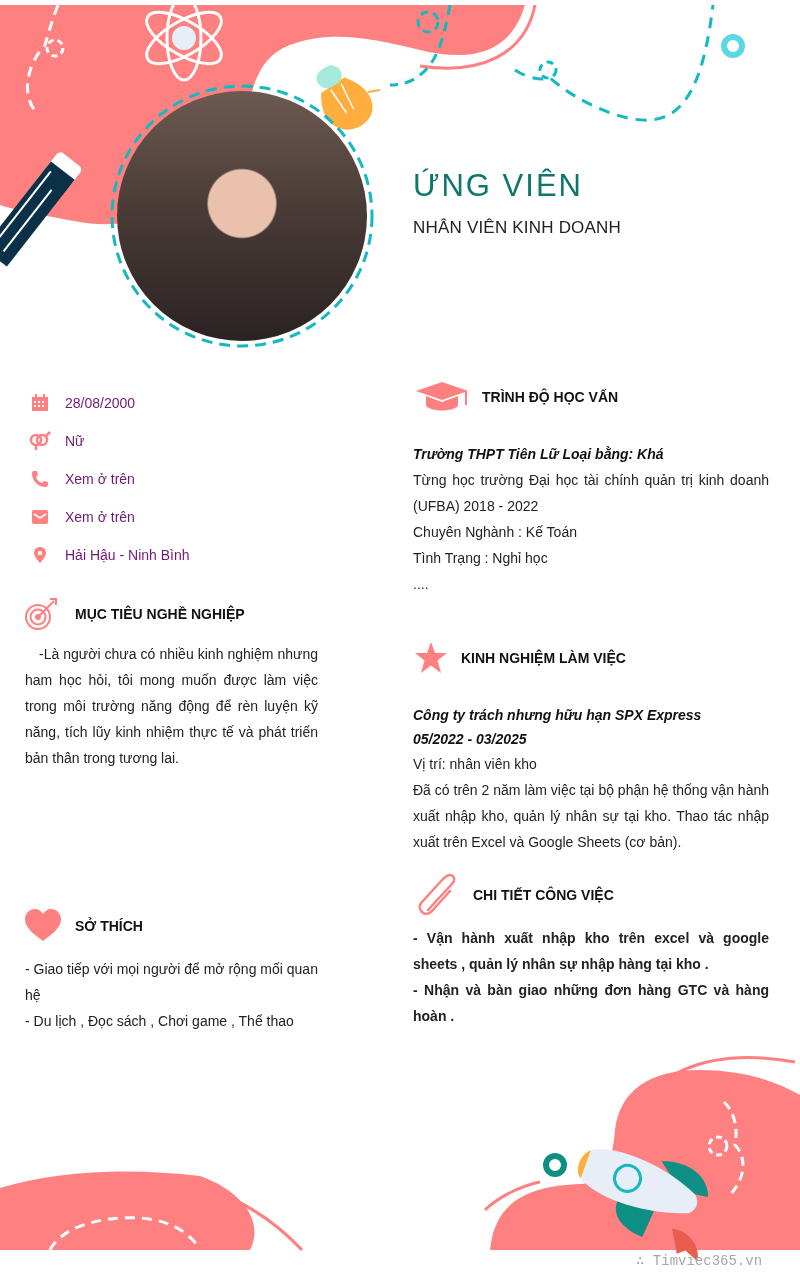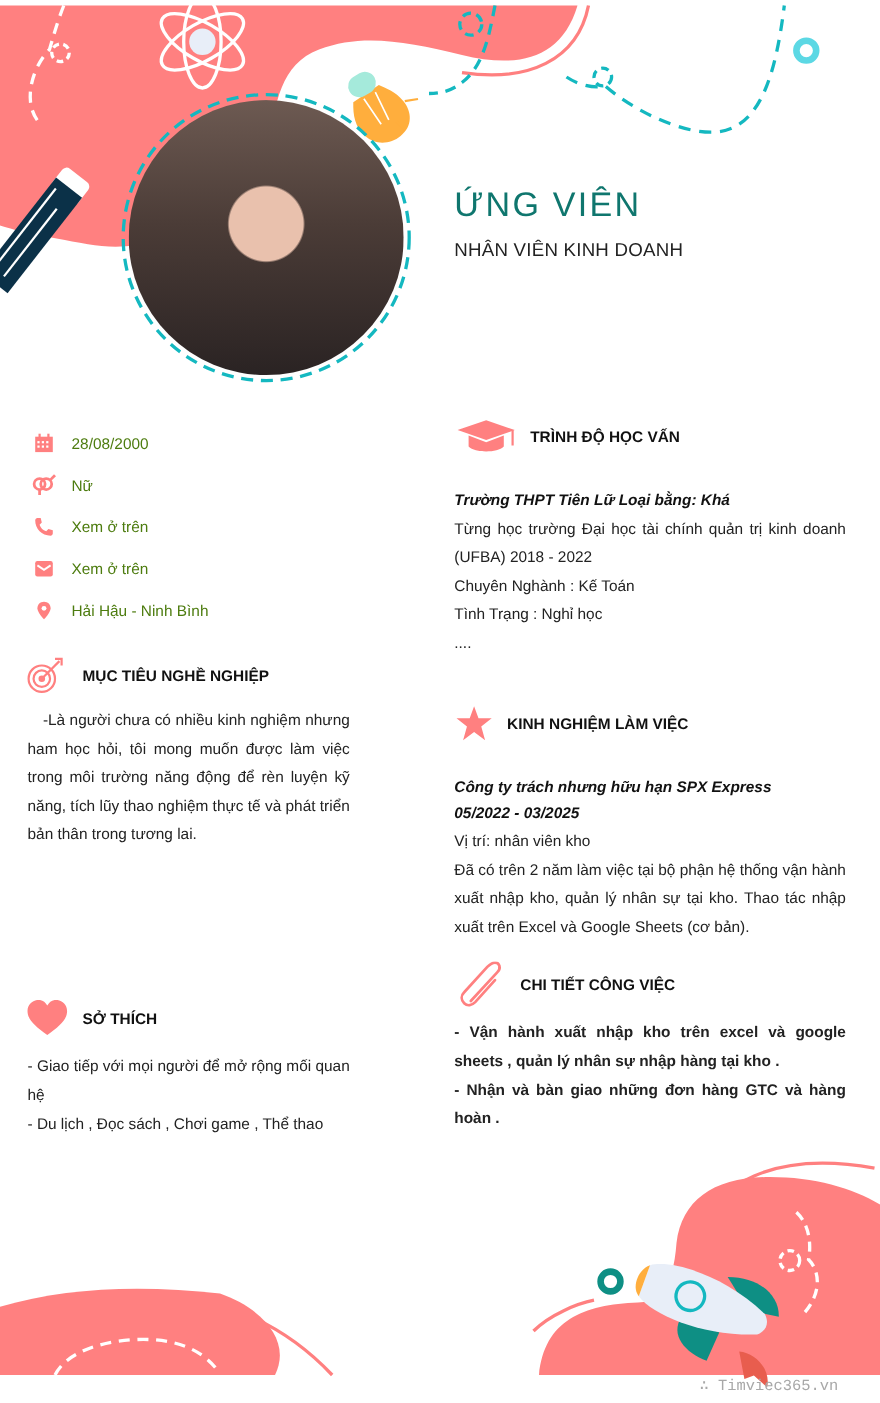--- a/index.html
+++ b/index.html
@@ -27,21 +27,21 @@
     font-size: 31px; font-weight: normal; letter-spacing: 2px; color: #0f766e; text-align: center;
   }
   .title {
     position: absolute; left: 413px; top: 218px;
     font-size: 17px; color: #222; letter-spacing: 0.2px;
   }
 
   .info { position: absolute; left: 28px; top: 384px; width: 300px; }
   .info-row { display: flex; align-items: center; height: 38px; }
   .info-row .ic { width: 24px; height: 22px; margin-right: 13px; display: flex; align-items: center; justify-content: center; }
-  .info-row .tx { font-size: 14px; color: #4d7c0f; }
+  .info-row .tx { font-size: 14px; color: #701a75; }
 
   .sec-head { position: absolute; display: flex; align-items: center; }
   .sec-head .h { font-size: 14px; font-weight: bold; color: #111; }
 
   .para { position: absolute; font-size: 14px; line-height: 26px; color: #222; text-align: justify; }
   .para p { margin: 0; }
   .indent { text-indent: 14px; }
   .bold { font-weight: bold; color: #111; font-style: italic; }
 
   .watermark {
@@ -190,21 +190,21 @@
           <circle cx="14" cy="20" r="12" stroke="#FF8080" stroke-width="2" fill="none"></circle>
           <circle cx="14" cy="20" r="7.5" stroke="#FF8080" stroke-width="2" fill="none"></circle>
           <circle cx="14" cy="20" r="3" fill="#FF8080"></circle>
           <line x1="14" y1="20" x2="30" y2="4" stroke="#FF8080" stroke-width="2"></line>
           <path d="M26 2 L32 2 L32 8" stroke="#FF8080" stroke-width="2" fill="none"></path>
         </svg>
     </span>
     <span class="h">MỤC TIÊU NGHỀ NGHIỆP</span>
   </div>
   <div class="para" style="left:25px; top:641px; width:293px;">
-    <p class="indent">-Là người chưa có nhiều kinh nghiệm nhưng ham học hỏi, tôi mong muốn được làm việc trong môi trường năng động để rèn luyện kỹ năng, tích lũy thao nghiệm thực tế và phát triển bản thân trong tương lai.</p>
+    <p class="indent">-Là người chưa có nhiều kinh nghiệm nhưng ham học hỏi, tôi mong muốn được làm việc trong môi trường năng động để rèn luyện kỹ năng, tích lũy kinh nhiệm thực tế và phát triển bản thân trong tương lai.</p>
   </div>
 
   <div class="sec-head" style="left:24px; top:909px;">
     <span style="width:38px;height:34px;margin-right:13px;display:inline-block;">
       <svg width="38" height="34" viewBox="0 0 38 34">
           <path d="M19 32 C8 24 1 18 1 10 C1 4 6 0 11 0 C15 0 17 2 19 5 C21 2 23 0 27 0 C32 0 37 4 37 10 C37 18 30 24 19 32 Z" fill="#FF8080"></path>
         </svg>
     </span>
     <span class="h">SỞ THÍCH</span>
   </div>

